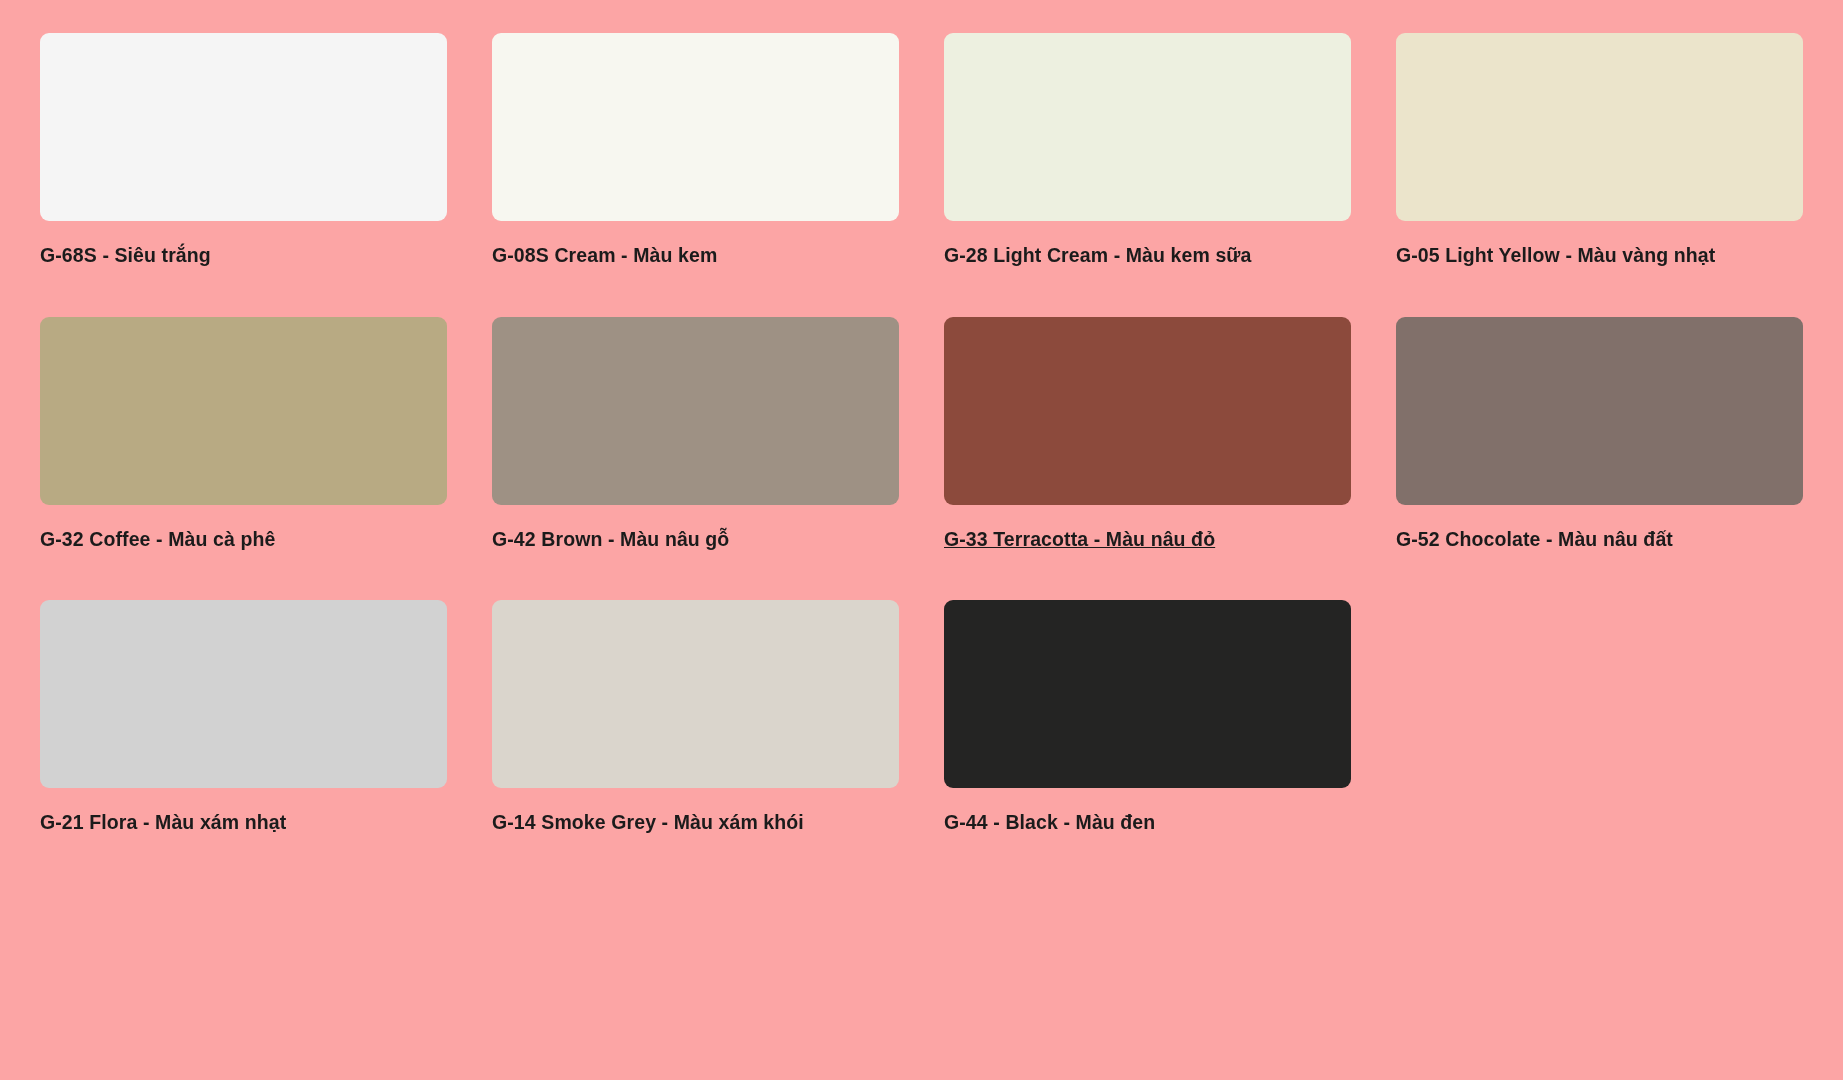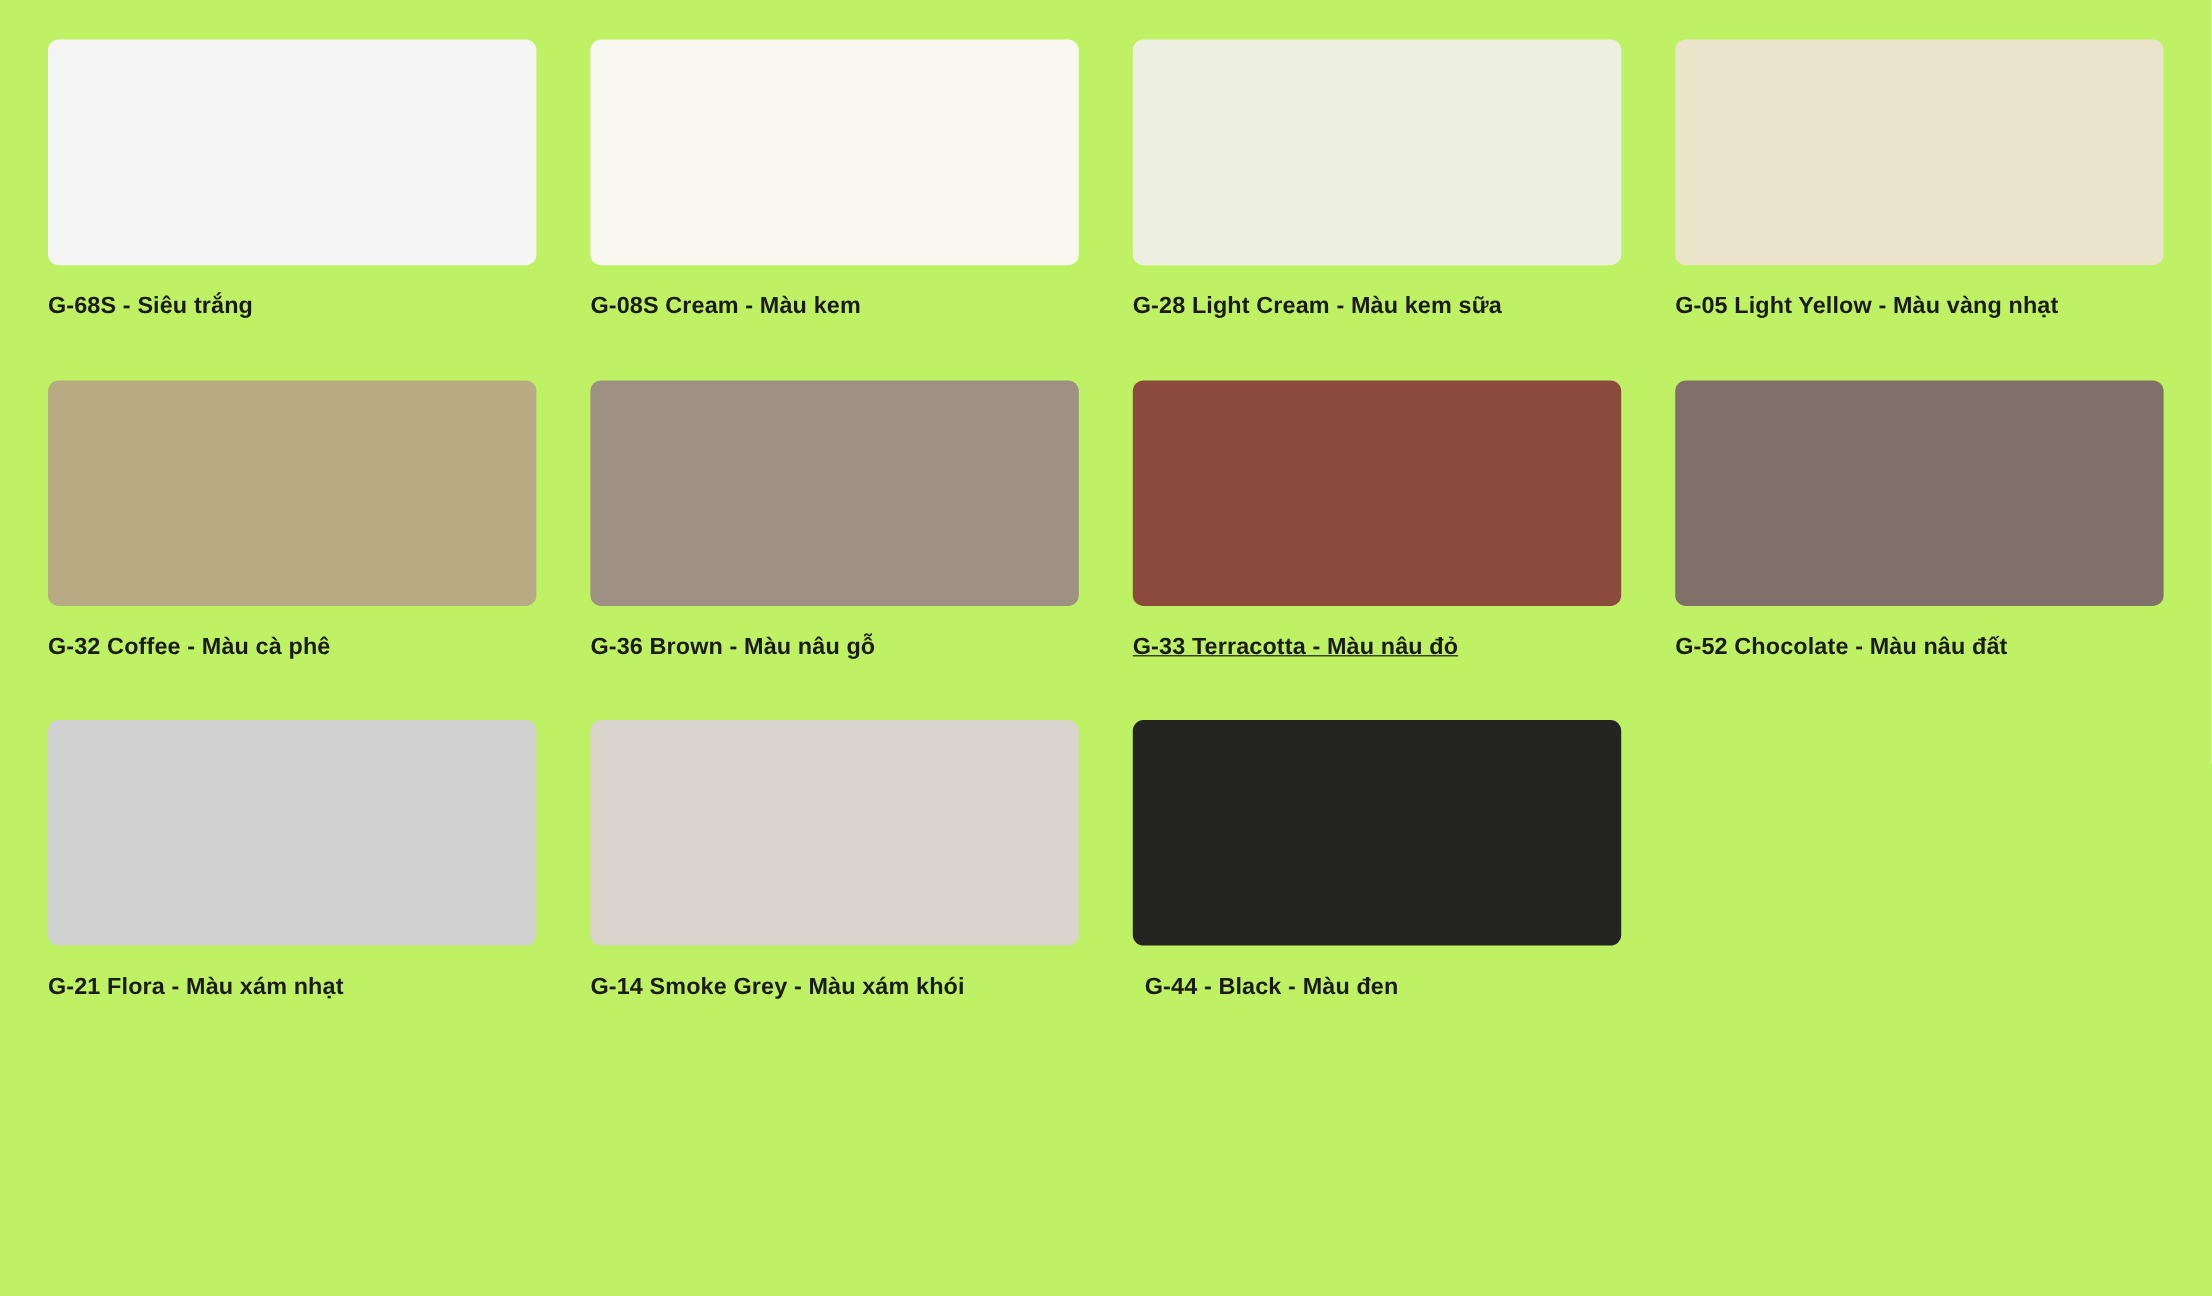--- a/index.html
+++ b/index.html
@@ -11,21 +11,21 @@
     width: 1843px;
     height: 1080px;
     font-family: "Liberation Sans", sans-serif;
     overflow: hidden;
   }
   .palette {
     box-sizing: border-box;
     width: 1843px;
     height: 1080px;
     padding: 33px 40px 0 40px;
-    background: #bef264;
+    background: #fca5a5;
   }
   .swatch-grid {
     display: grid;
     grid-template-columns: repeat(4, 1fr);
     grid-template-rows: repeat(3, auto);
     column-gap: 45px;
     row-gap: 48px;
   }
   .swatch-cell {
     display: flex;
@@ -75,21 +75,21 @@
       <div class="swatch-label" style="color: rgb(27, 27, 27);">G-05 Light Yellow - Màu vàng nhạt</div>
     </div>
 
     <div class="swatch-cell">
       <div class="swatch-chip" style="background-color: rgb(184, 170, 131);"></div>
       <div class="swatch-label" style="color: rgb(27, 27, 27);">G-32 Coffee - Màu cà phê</div>
     </div>
 
     <div class="swatch-cell">
       <div class="swatch-chip" style="background-color: rgb(158, 145, 132);"></div>
-      <div class="swatch-label" style="color: rgb(27, 27, 27);">G-36 Brown - Màu nâu gỗ</div>
+      <div class="swatch-label" style="color: rgb(27, 27, 27);">G-42 Brown - Màu nâu gỗ</div>
     </div>
 
     <div class="swatch-cell">
       <div class="swatch-chip" style="background-color: rgb(140, 74, 60);"></div>
       <div class="swatch-label" style="color: rgb(27, 27, 27); text-decoration: underline;">G-33 Terracotta - Màu nâu đỏ</div>
     </div>
 
     <div class="swatch-cell">
       <div class="swatch-chip" style="background-color: rgb(129, 112, 106);"></div>
       <div class="swatch-label" style="color: rgb(27, 27, 27);">G-52 Chocolate - Màu nâu đất</div>
@@ -101,17 +101,17 @@
     </div>
 
     <div class="swatch-cell">
       <div class="swatch-chip" style="background-color: rgb(218, 213, 204);"></div>
       <div class="swatch-label" style="color: rgb(27, 27, 27);">G-14 Smoke Grey - Màu xám khói</div>
     </div>
 
 
     <div class="swatch-cell">
       <div class="swatch-chip" style="background-color: rgb(36, 36, 35);"></div>
-      <div class="swatch-label" style="color: rgb(27, 27, 27); margin-left: 10px;">G-44 - Black - Màu đen</div>
+      <div class="swatch-label" style="color: rgb(27, 27, 27);">G-44 - Black - Màu đen</div>
     </div>
 
   </div>
 </div>
 
 </body></html>

